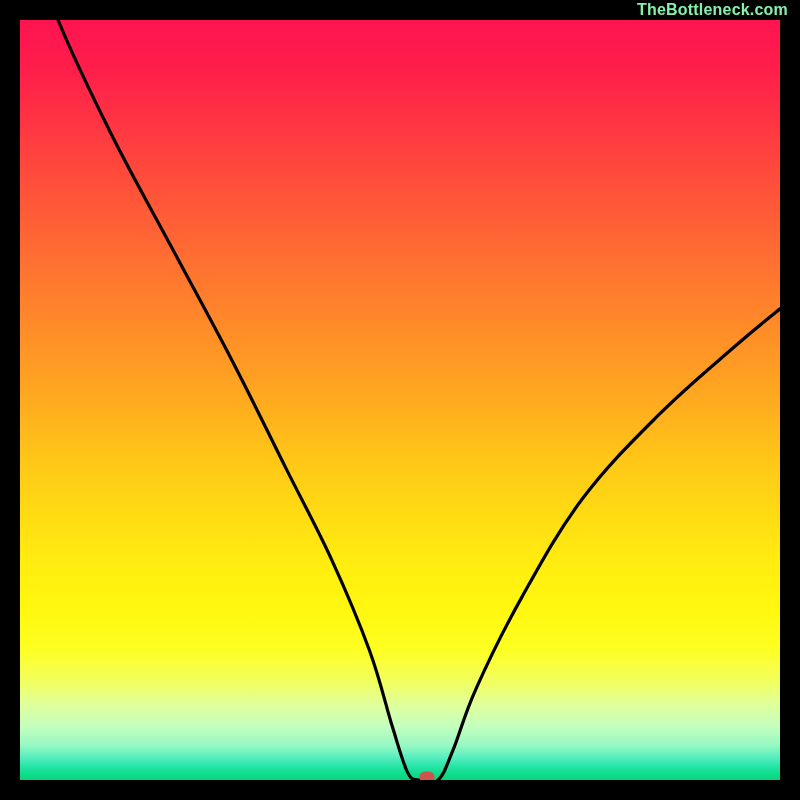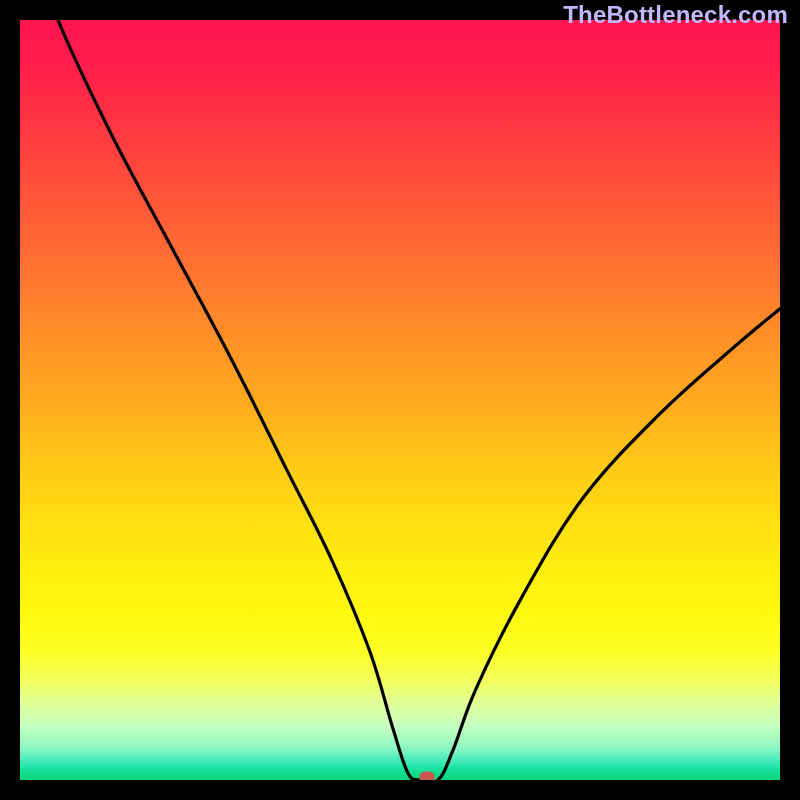--- a/index.html
+++ b/index.html
@@ -16,22 +16,22 @@
     left: 0;
     top: 0;
     width: 800px;
     height: 800px;
     background: #000;
   }
   .watermark {
     position: absolute;
     top: 1px;
     right: 12px;
-    color: #c4b5fd;
-    font-size: 24px;
+    color: #86efac;
+    font-size: 16px;
     font-weight: 600;
     letter-spacing: 0.2px;
     z-index: 20;
   }
   .plot-area {
     position: absolute;
     left: 20px;
     top: 20px;
     width: 760px;
     height: 760px;

